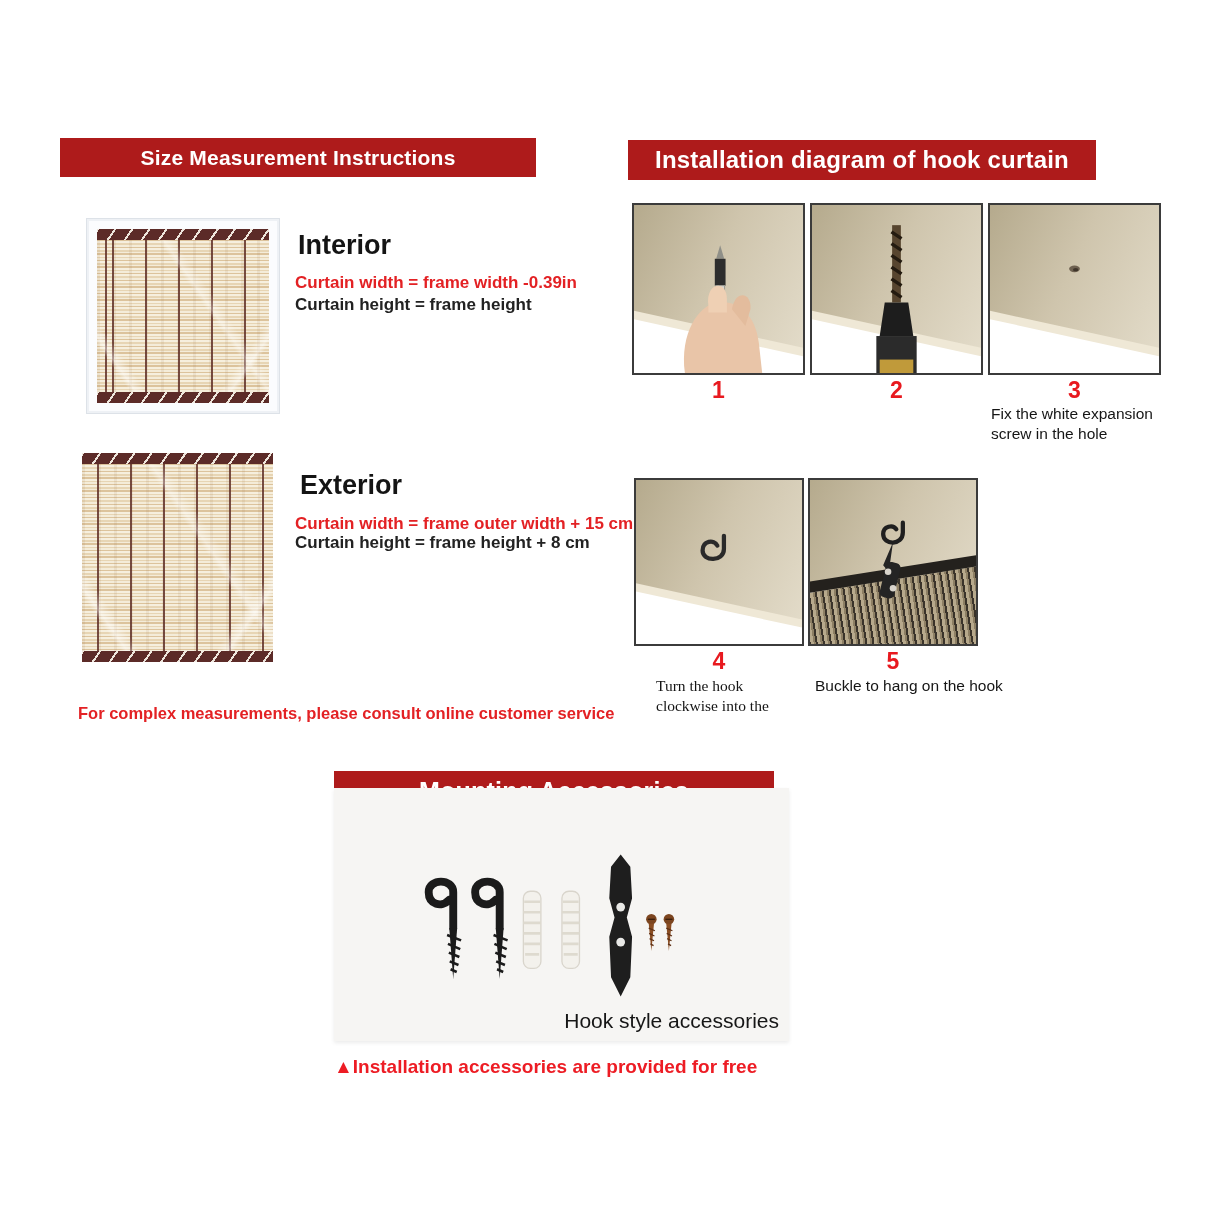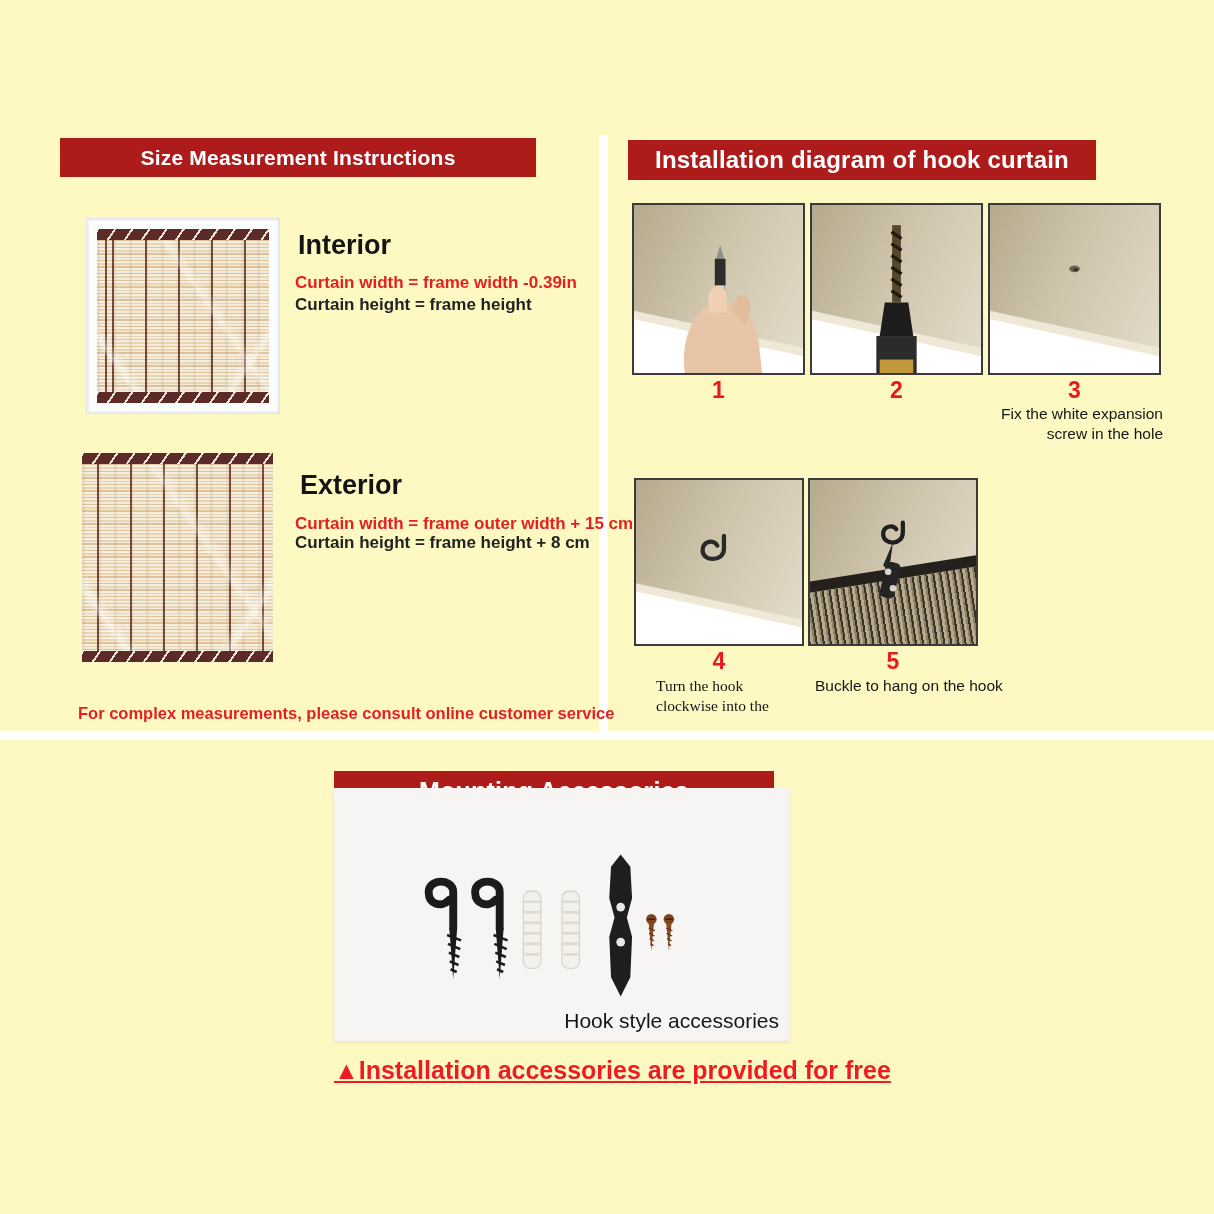--- a/index.html
+++ b/index.html
@@ -1,17 +1,17 @@
 <!DOCTYPE html>
 <html><head>
 <meta charset="utf-8">
 <style>
   html,body{margin:0;padding:0;}
   body{width:1214px;height:1214px;background:#e9edf0;font-family:"Liberation Sans",sans-serif;}
-  .canvas{position:relative;width:1214px;height:1214px;background:#fef9c3;overflow:hidden;}
+  .canvas{position:relative;width:1214px;height:1214px;background:#ffffff;overflow:hidden;}
 
   
   .v-gutter{position:absolute;left:599px;top:135px;width:9px;height:596px;background:#ffffff;}
   .h-gutter{position:absolute;left:0;top:731px;width:1214px;height:9px;background:#ffffff;}
 
   
   .banner{position:absolute;background:#ae1b1b;color:#ffffff;font-weight:bold;
           display:flex;align-items:center;justify-content:center;letter-spacing:.2px;}
   #banner-left{left:60px;top:138px;width:476px;height:39px;font-size:21px;}
   #banner-right{left:628px;top:140px;width:468px;height:40px;font-size:24px;}
@@ -63,21 +63,21 @@
   .p5-blind{position:absolute;left:-12px;right:-12px;bottom:-14px;height:78px;transform:rotate(-9deg);
       background:repeating-linear-gradient(90deg,#3a332a 0 2px,#b7a98c 2px 5px,#8d7f64 5px 7px);
       border-top:11px solid #24211d;}
 
   
   .acc-photo{position:absolute;left:334px;top:788px;width:455px;height:253px;background:#f6f5f3;
              box-shadow:0 2px 4px rgba(0,0,0,.08);}
   .acc-photo svg{position:absolute;inset:0;width:100%;height:100%;}
   .acc-label{position:absolute;right:10px;bottom:8px;font-size:21px;color:#161616;}
   .free-note{position:absolute;left:334px;top:1056px;width:520px;
-             font-size:25px;font-weight:bold;color:#ed1c24;white-space:nowrap;text-decoration:underline;}
+             font-size:19px;font-weight:bold;color:#ed1c24;white-space:nowrap;}
 </style>
 </head>
 <body>
 
 <div class="canvas">
 
   <div class="v-gutter"></div>
   <div class="h-gutter"></div>
 
   <div id="banner-left" class="banner">Size Measurement Instructions</div>
@@ -141,21 +141,21 @@
     <svg viewBox="0 0 100 100">
       <ellipse cx="50" cy="38" rx="3.2" ry="2" fill="#6e6150"></ellipse>
       <ellipse cx="50.7" cy="38.5" rx="1.6" ry="1" fill="#3f352a"></ellipse>
     </svg>
   </div>
 
   <div class="step-num" style="left:632px;top:377px;">1</div>
   <div class="step-num" style="left:810px;top:377px;">2</div>
   <div class="step-num" style="left:988px;top:377px;">3</div>
 
-  <div class="step-cap" style="left:991px;top:404px;width:172px;text-align:right;">Fix the white expansion screw in the hole</div>
+  <div class="step-cap" style="left:991px;top:404px;width:172px;">Fix the white expansion screw in the hole</div>
 
   <div id="photo-4" class="photo">
     <div class="trim"></div>
     <div class="wall"></div>
     <svg viewBox="0 0 100 100">
       <path d="M53,34 L53,42 C53,50 40,50 40,43 C40,37 47,36 49,40" stroke="#2a2a2a" stroke-width="2.6" fill="none" stroke-linecap="round"></path>
     </svg>
   </div>
 
   <div id="photo-5" class="photo">

